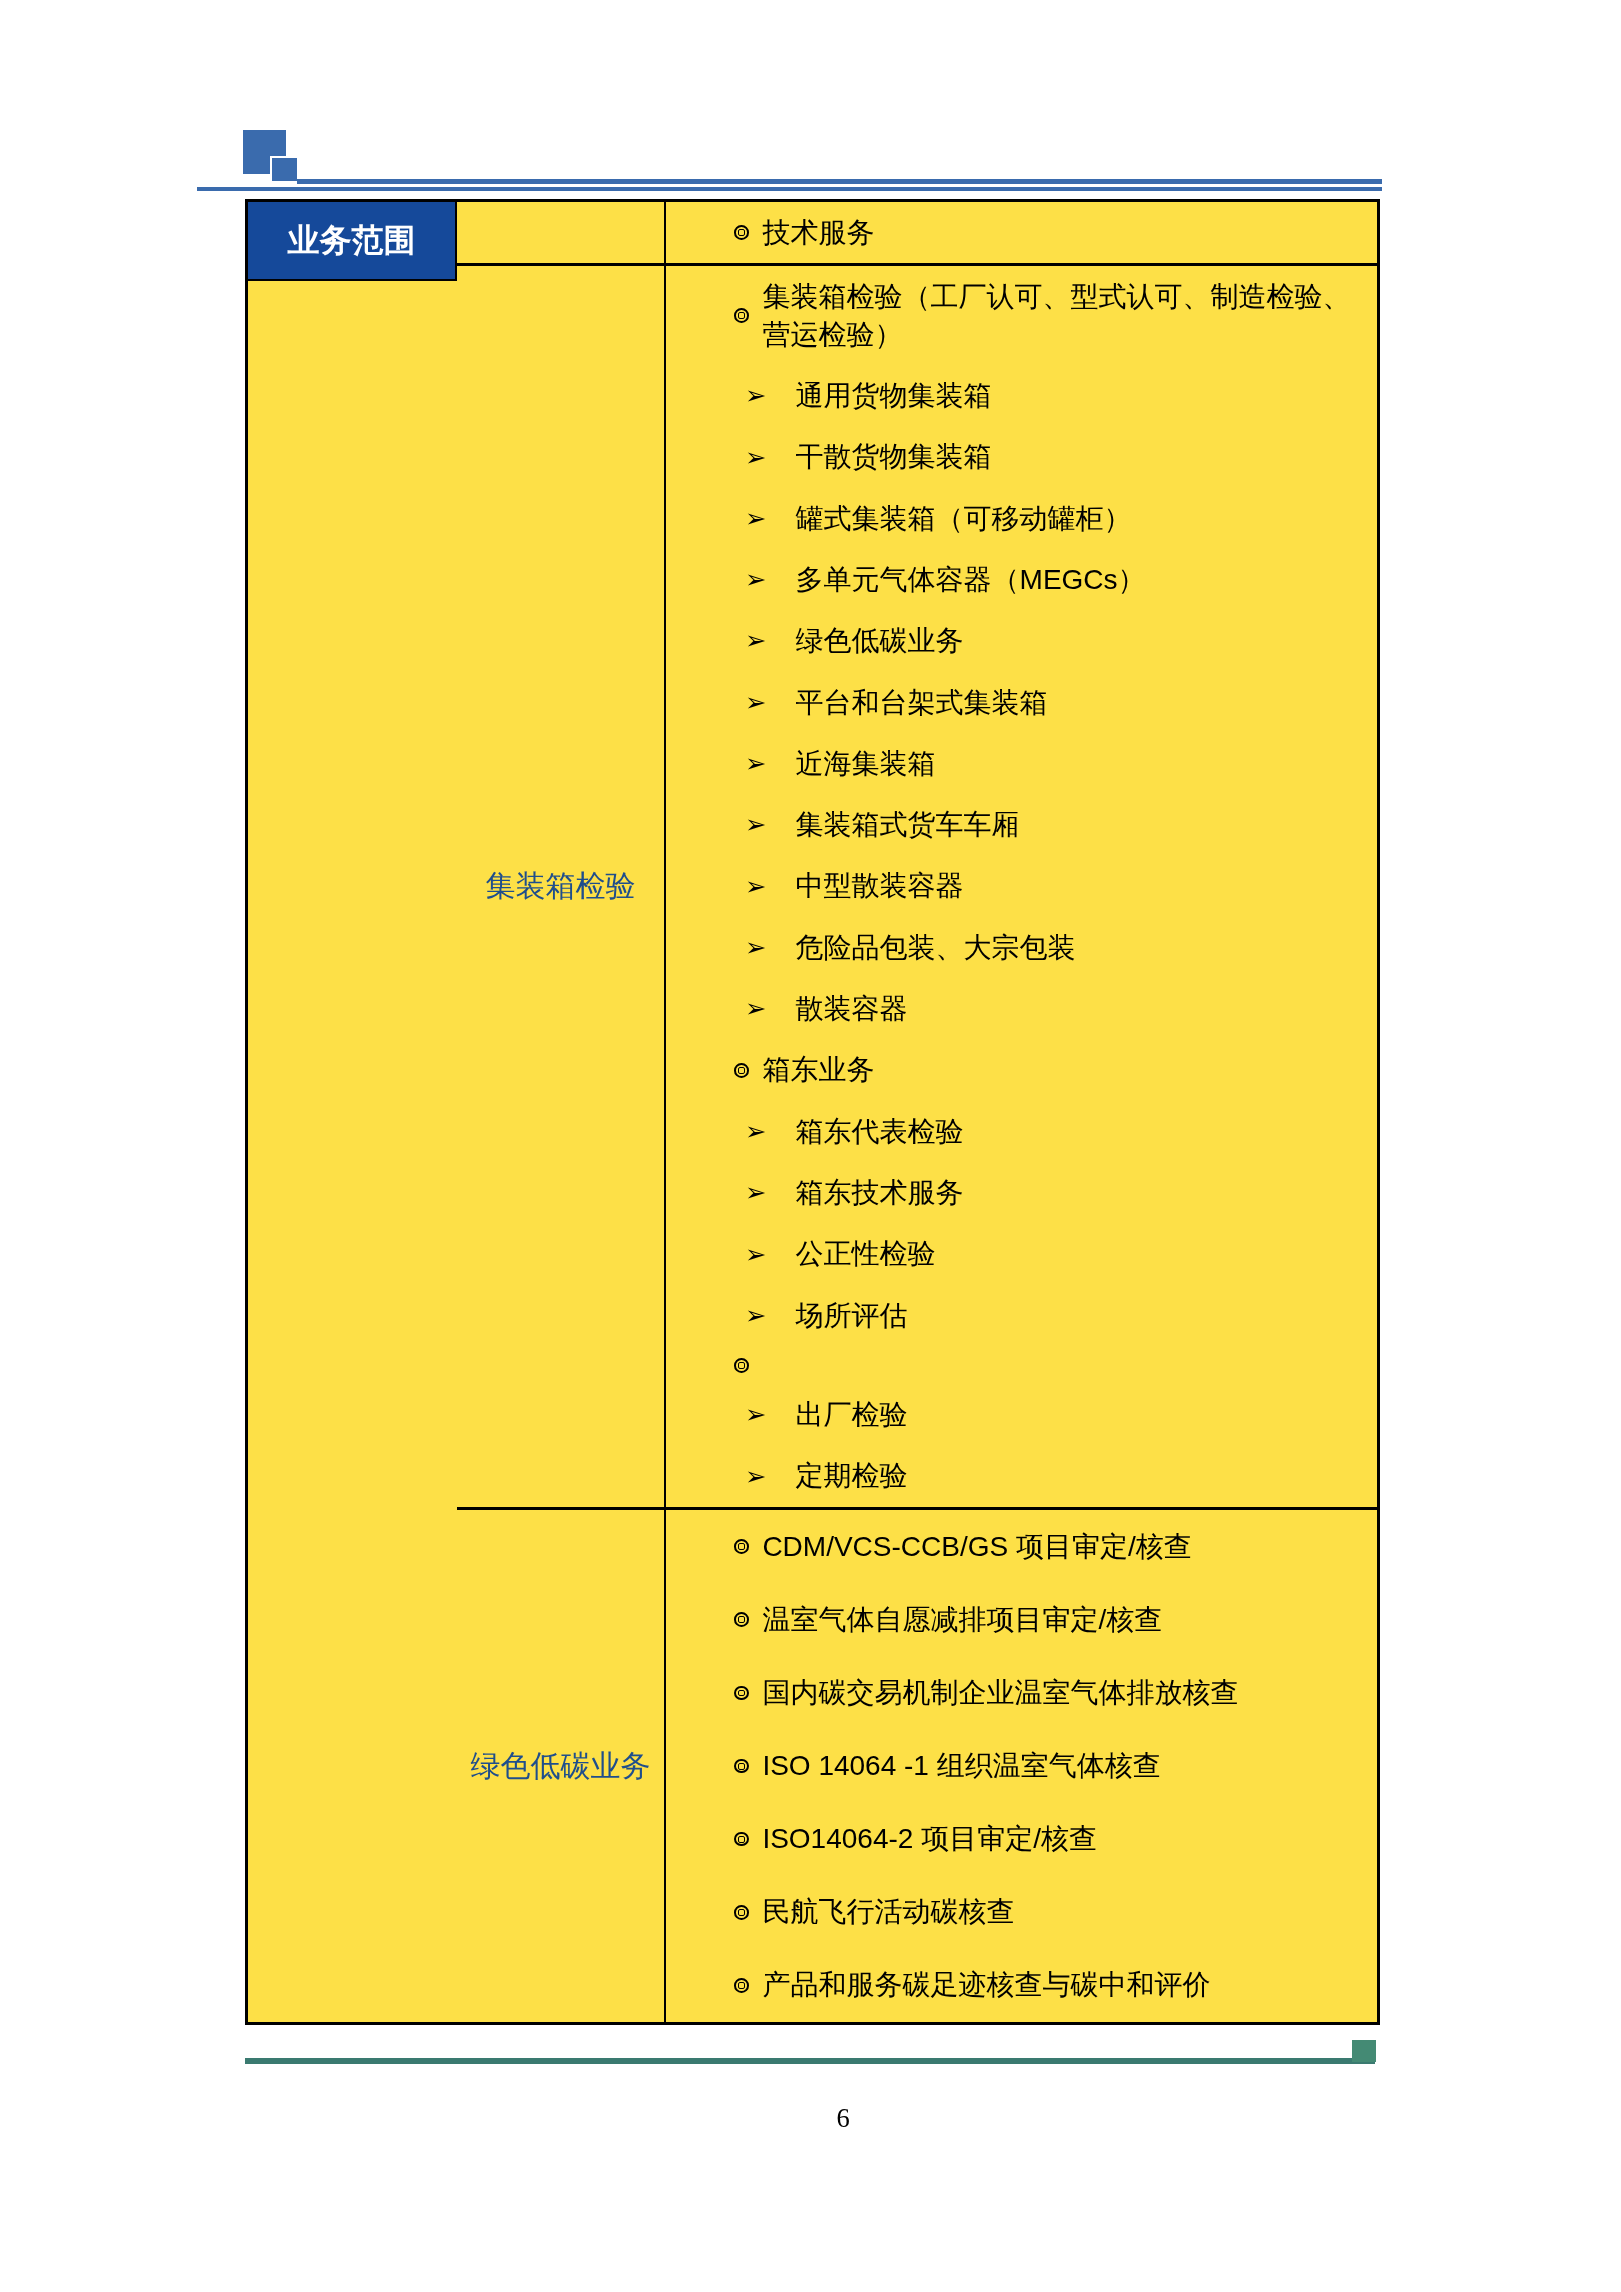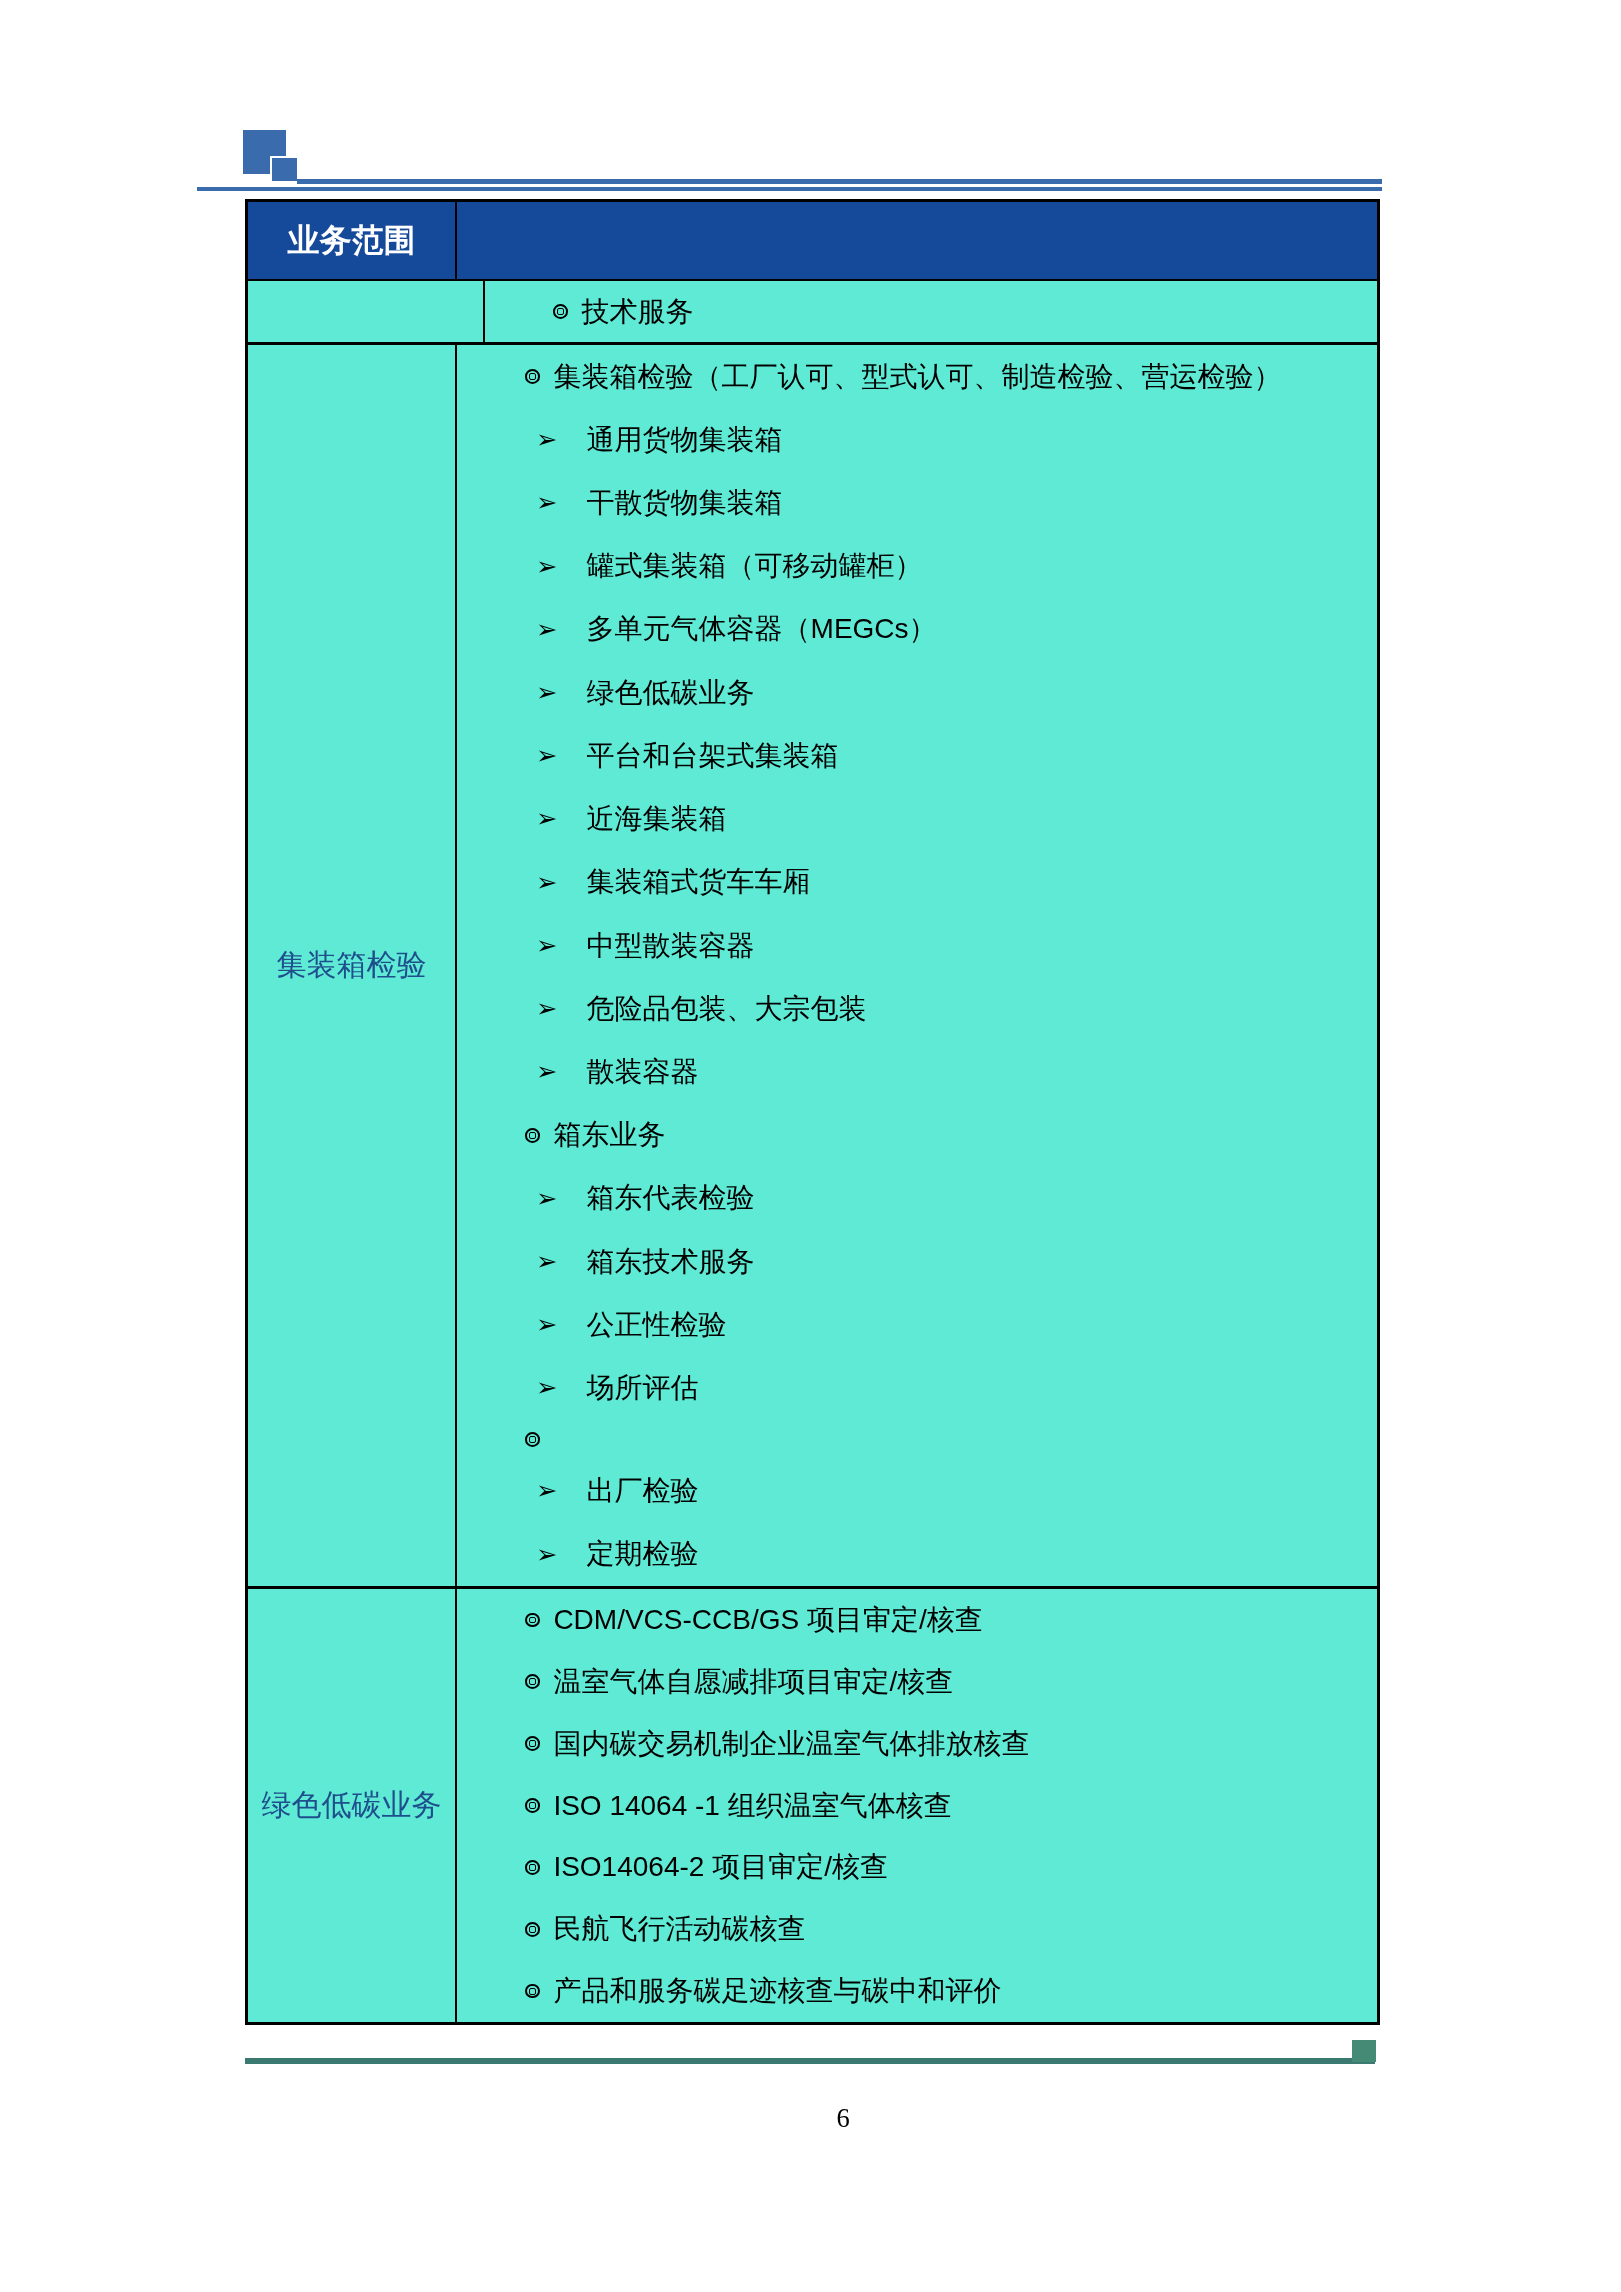--- a/index.html
+++ b/index.html
@@ -22,35 +22,35 @@
   
   .decor-square-big{position:absolute;left:243px;top:130px;width:43px;height:44px;background:var(--decor-blue);}
   .decor-square-small{position:absolute;left:270px;top:156px;width:29px;height:27.4px;background:var(--decor-blue);border:2.9px solid #ffffff;box-sizing:border-box;}
   .rule-thick{position:absolute;left:297px;top:179px;width:1085px;height:4.9px;background:var(--decor-blue);}
   .rule-thin{position:absolute;left:197px;top:187px;width:1185px;height:3.9px;background:var(--decor-blue);}
 
   
   .doc-table{
     position:absolute;left:245px;top:199px;width:1135px;height:1826px;
     border:3.9px solid var(--border-black);box-sizing:border-box;
-    display:flex;flex-direction:column;background:#5eead4;
+    display:flex;flex-direction:row;background:#fde047;
   }
   .trow{display:flex;flex-direction:row;box-sizing:border-box;}
   .thead{
     height:79px;background:var(--header-bg);border-bottom:2px solid var(--border-black);
     color:var(--header-text);font-family:"Liberation Serif","DejaVu Serif",serif;font-weight:bold;font-size:32px;
   }
   .thead .hcell{display:flex;align-items:center;justify-content:center;box-sizing:border-box;}
   .col1{width:209px;border-right:2px solid var(--border-black);flex:0 0 209px;box-sizing:border-box;}
   .col2{flex:1 1 auto;box-sizing:border-box;}
   .thead .col2 .hlabel{margin-left:59px;}
 
   .brow{border-bottom:3.9px solid var(--border-black);}
   .brow:last-child{border-bottom:none;flex:1 1 auto;}
-  .brow-1{height:64px;padding-left:28px;}
+  .brow-1{height:64px;}
   .brow-2{height:1244px;}
   .scope-cell{
     display:flex;align-items:center;justify-content:center;
     color:var(--label-blue);font-size:30px;text-align:center;
   }
   .items-cell{display:flex;flex-direction:column;padding:0;}
   .item{flex:1 1 auto;display:flex;align-items:center;color:var(--body-text);font-size:28px;}
   .bullet-circle{
     position:relative;display:inline-block;width:14.7px;height:14.7px;margin-left:68px;
     border:2px solid var(--body-text);border-radius:50%;box-sizing:border-box;flex:0 0 auto;

